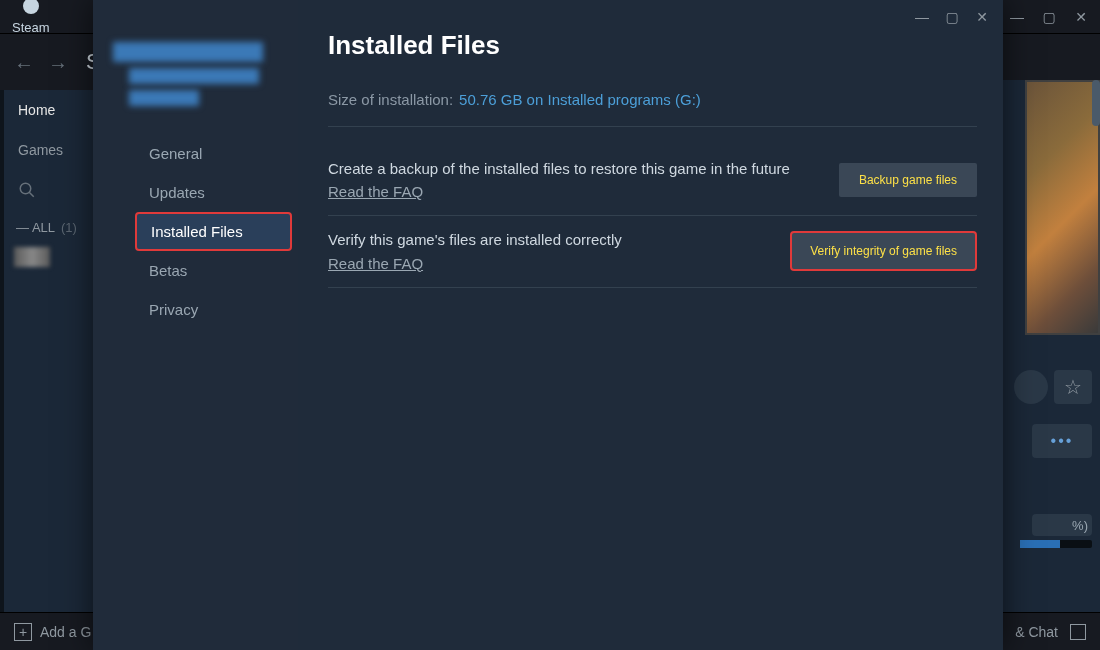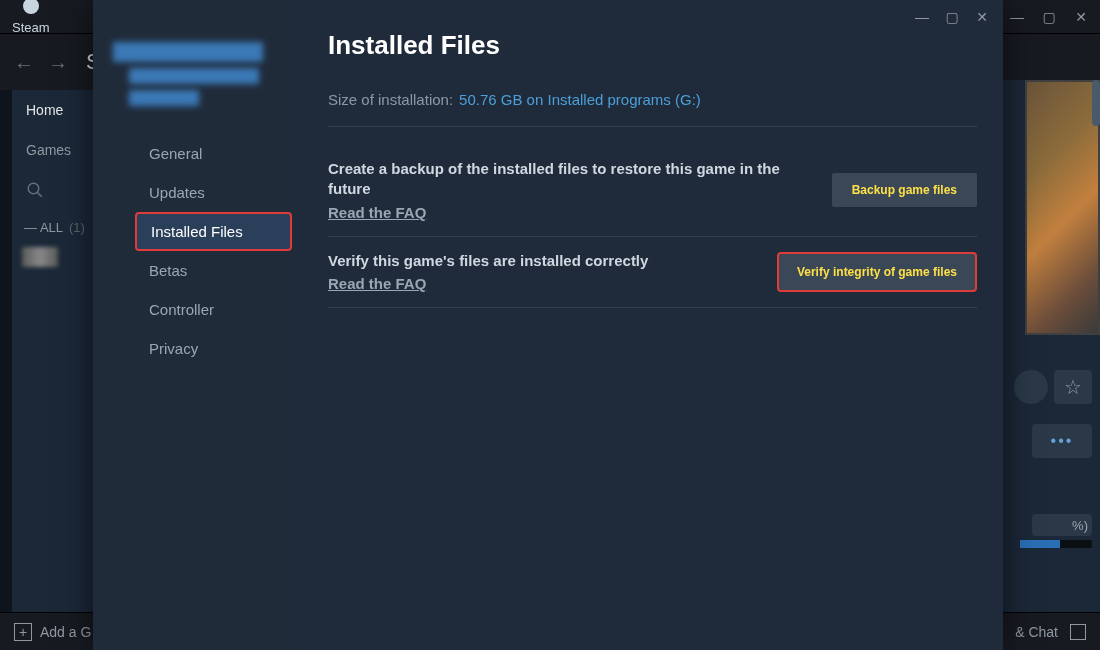--- a/index.html
+++ b/index.html
@@ -19,21 +19,21 @@
 
 .nav-row {
   position: absolute; left: 0; top: 34px; right: 0; height: 56px;
   background: #171a21; display: flex; align-items: center; padding-left: 12px; gap: 10px;
 }
 .nav-arrow { width: 24px; height: 24px; display:flex; align-items:center; justify-content:center; color: #66707a; font-size: 20px;}
 .nav-tab { height: 40px; display:flex; align-items:center; padding-left: 14px; color:#8f98a0; font-size: 14px; }
 .nav-tab.active { color:#e5e5e5; }
 
 .left-col {
-  position: absolute; left: 12px; top: 90px; width: 93px; bottom: 38px;
+  position: absolute; left: 4px; top: 90px; width: 93px; bottom: 38px;
   background: #1b2838; display:flex; flex-direction:column;
 }
 .search-icon { height: 40px; display:flex; align-items:center; justify-content:flex-start; padding-left:14px; color:#66707a; font-size:18px;}
 .all-row { height: 34px; display:flex; align-items:center; padding-left:12px; color:#8f98a0; font-size:13px; gap:6px;}
 .thumb { height: 26px; display:flex; align-items:center; padding-left:10px;}
 .redact-thumb { width: 36px; height: 20px; filter: blur(2px); background: linear-gradient(90deg,#5a5a5a,#888,#5a5a5a);}
 
 .bottom-bar {
   position: absolute; left: 0; bottom: 0; right: 0; height: 38px;
   background: #171a21; border-top: 1px solid #000;
@@ -73,21 +73,21 @@
 
 .dlg-main { flex:1; padding: 30px 26px 20px 30px; position:relative; }
 .dlg-title { font-size: 26px; font-weight: 700; color: #fff; margin-bottom: 30px;}
 .size-row { display:flex; align-items:center; gap:6px; font-size:15px; color:#8b98a5; margin-bottom: 18px; padding-bottom:18px; border-bottom:1px solid #33414f;}
 .size-link { color:#4c9fd8;}
 .browse-btn {
   margin-left:auto; background:#3a4756; color:#e5e5e5; padding:10px 18px;
   font-size:15px; border-radius:2px;
 }
 
-.section { display:flex; align-items:flex-end; padding: 14px 0; border-bottom:1px solid #33414f;font-weight:bold;}
+.section { display:flex; align-items:flex-end; padding: 14px 0; border-bottom:1px solid #33414f;}
 .sec-text { flex:1; padding-right: 20px;}
 .sec-desc { color:#cfd8e0; font-size:15px; line-height:1.35; margin-bottom:4px;}
 .faq { color:#9aa7b2; font-size:15px; text-decoration: underline;}
 .sec-btn {
   background:#3a4756; color:#fde047; padding:10px 20px; font-size:12px; border-radius:2px;
   white-space:nowrap; align-self:center;
 }
 .sec-btn.hl { border:2px solid #e03a3a; border-radius:4px; padding:11px 18px;}
 
 
@@ -187,21 +187,20 @@
     <div class="game-head">
       <div class="redact r1"></div>
       <div class="redact r2"></div>
       <div class="redact r3"></div>
     </div>
     <div class="dlg-nav">
       <div class="dlg-item">General</div>
       <div class="dlg-item">Updates</div>
       <div class="dlg-item sel">Installed Files</div>
       <div class="dlg-item">Betas</div>
-      <div class="dlg-item">Controller</div>
       <div class="dlg-item">Privacy</div>
     </div>
   </div>
 
   <div class="dlg-main">
     <div class="dlg-title">Installed Files</div>
 
     <div class="size-row">
       <span>Size of installation:</span>
       <span class="size-link">50.76 GB on Installed programs (G:)</span>

